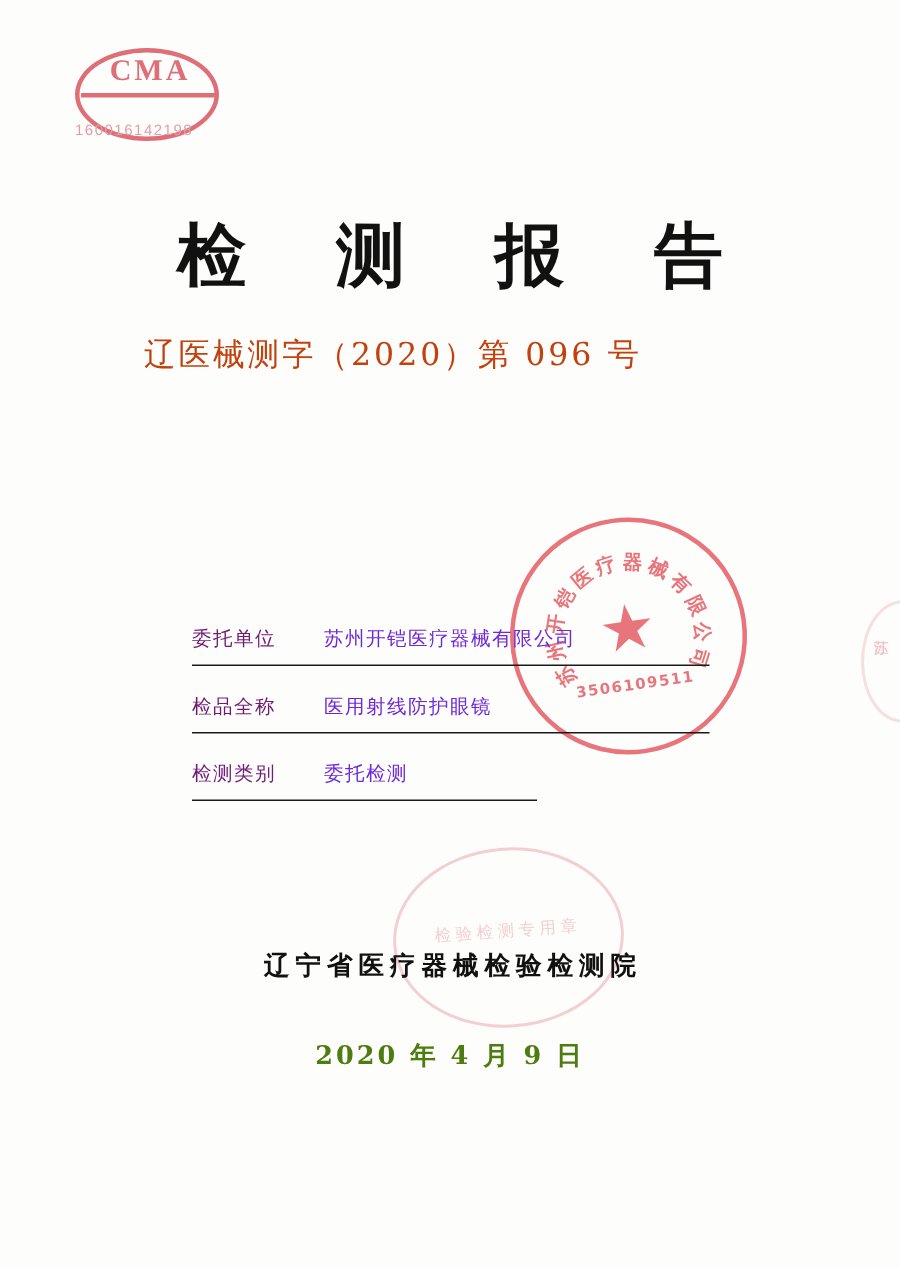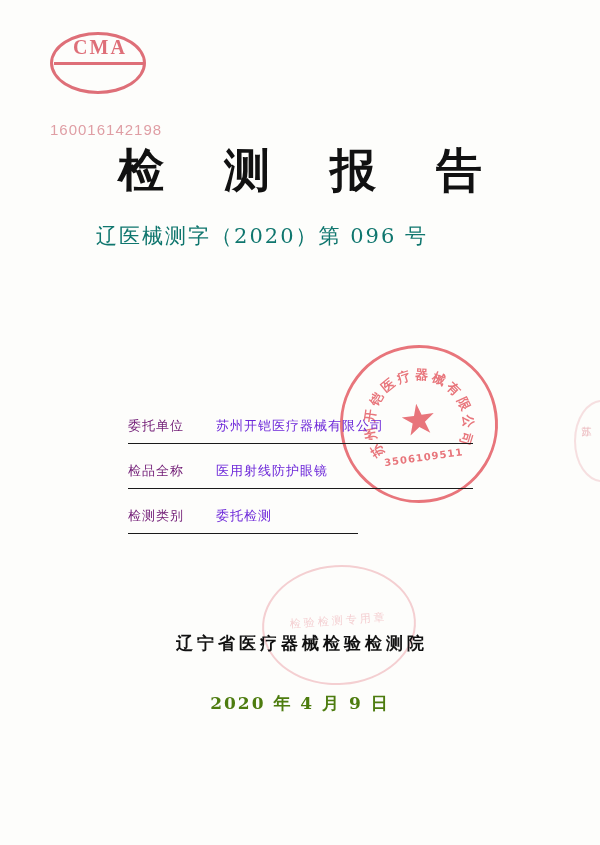--- a/index.html
+++ b/index.html
@@ -58,26 +58,24 @@
     font-size: 20px;
     font-weight: bold;
     letter-spacing: 2px;
     color: #d8505c;
   }
   .cma-sub {
     position: absolute;
     left: 6px;
     top: 60px;
     width: 96px;
-    text-align: center;
     font-family: "Liberation Sans", sans-serif;
-    font-size: 15px;
+    font-size: 10px;
     letter-spacing: 1px;
     color: #d98a92;
-    margin-top: 39px;
   }
 
   
   .doc-title {
     position: absolute;
     left: 0;
     top: 140px;
     width: 600px;
     text-align: center;
     font-family: "DejaVu Serif", serif;
@@ -89,21 +87,21 @@
   }
   .doc-number {
     position: absolute;
     left: 0;
     top: 222px;
     width: 524px;
     text-align: center;
     font-family: "DejaVu Serif", serif;
     font-size: 21px;
     letter-spacing: 2px;
-    color: #0f766e;
+    color: #c2410c;
   }
 
   
   .fields {
     position: absolute;
     left: 128px;
     top: 415px;
     width: 345px;
   }
   .field-row {

